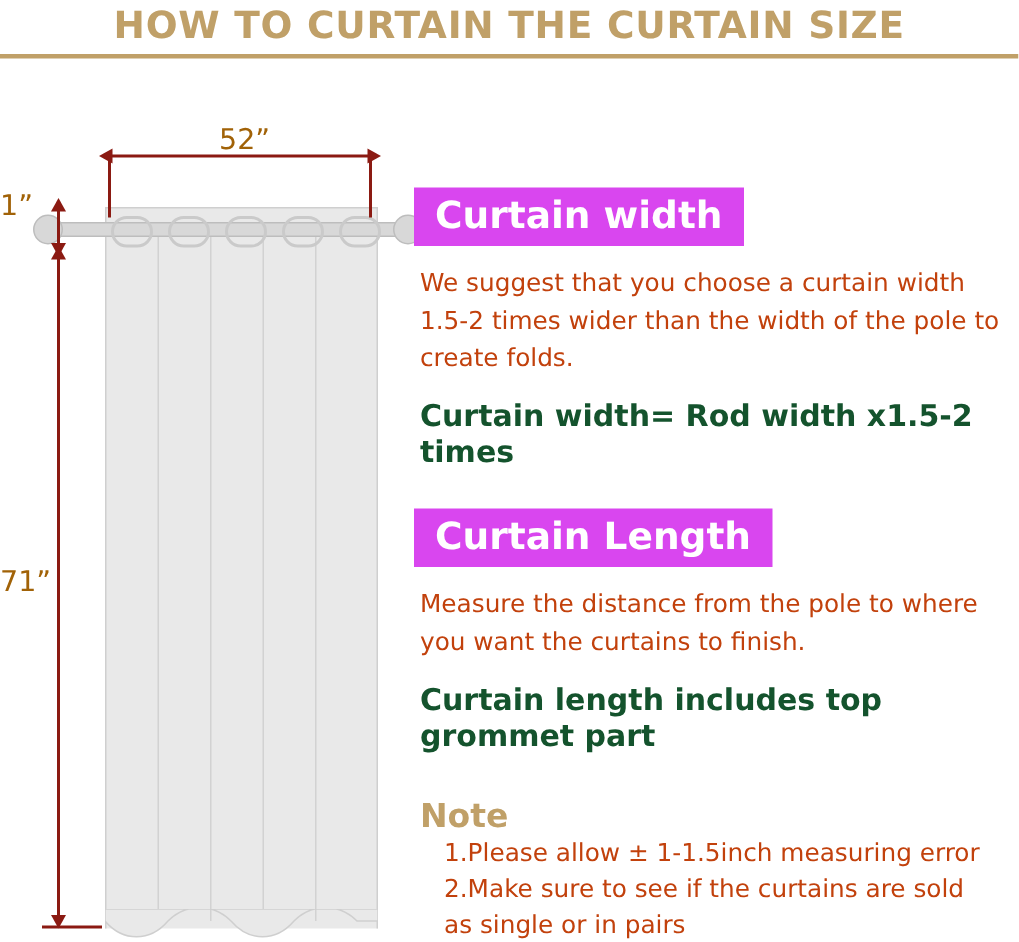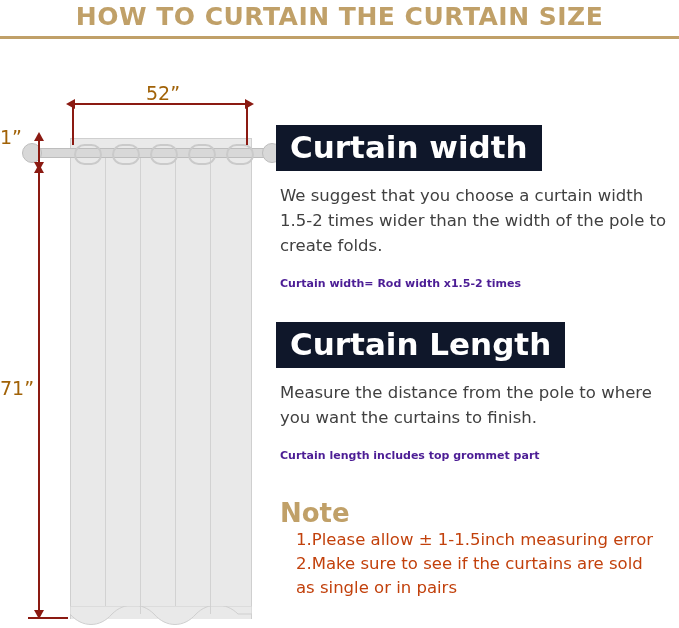--- a/index.html
+++ b/index.html
@@ -154,42 +154,42 @@
 
   
   #content {
     position: absolute;
     left: 276px;
     top: 125px;
     width: 403px;
   }
   .heading-band {
     display: inline-block;
-    background: #0f172a;
+    background: #d946ef;
     color: #ffffff;
-    font-size: 31px;
+    font-size: 25px;
     font-weight: bold;
     padding: 4px 14px 6px 14px;
     white-space: nowrap;
   }
   .body-text {
     font-size: 16.5px;
     line-height: 25px;
-    color: #404040;
+    color: #c2410c;
     margin: 12px 0 0 4px;
   }
   .bold-line {
-    font-size: 11px;
+    font-size: 20px;
     font-weight: bold;
     line-height: 24px;
-    color: #4c1d95;
+    color: #14532d;
     margin: 14px 0 0 4px;
   }
   .note-title {
-    font-size: 26px;
+    font-size: 22px;
     font-weight: bold;
     color: #c0a068;
     margin: 0 0 0 4px;
   }
   .note-line {
     font-size: 16.5px;
     line-height: 24px;
     color: #c2410c;
     margin-left: 20px;
   }

